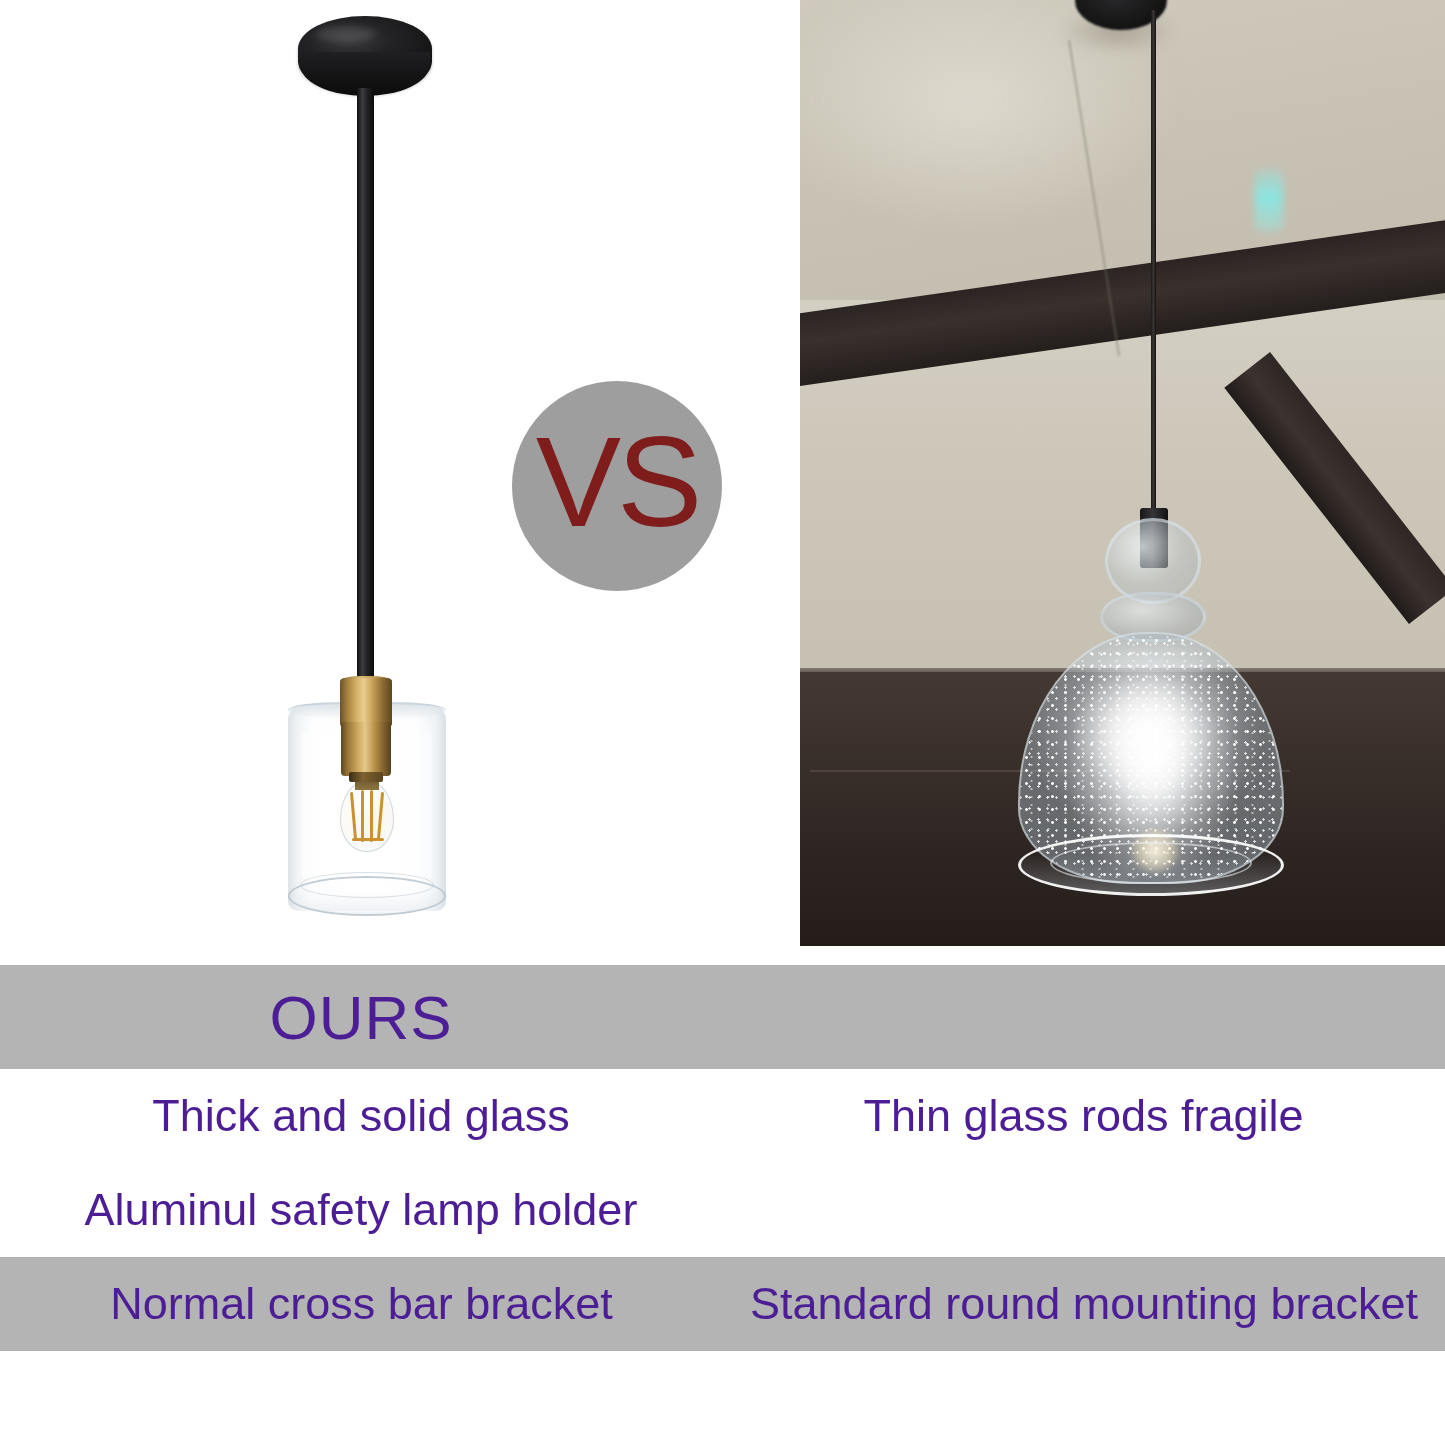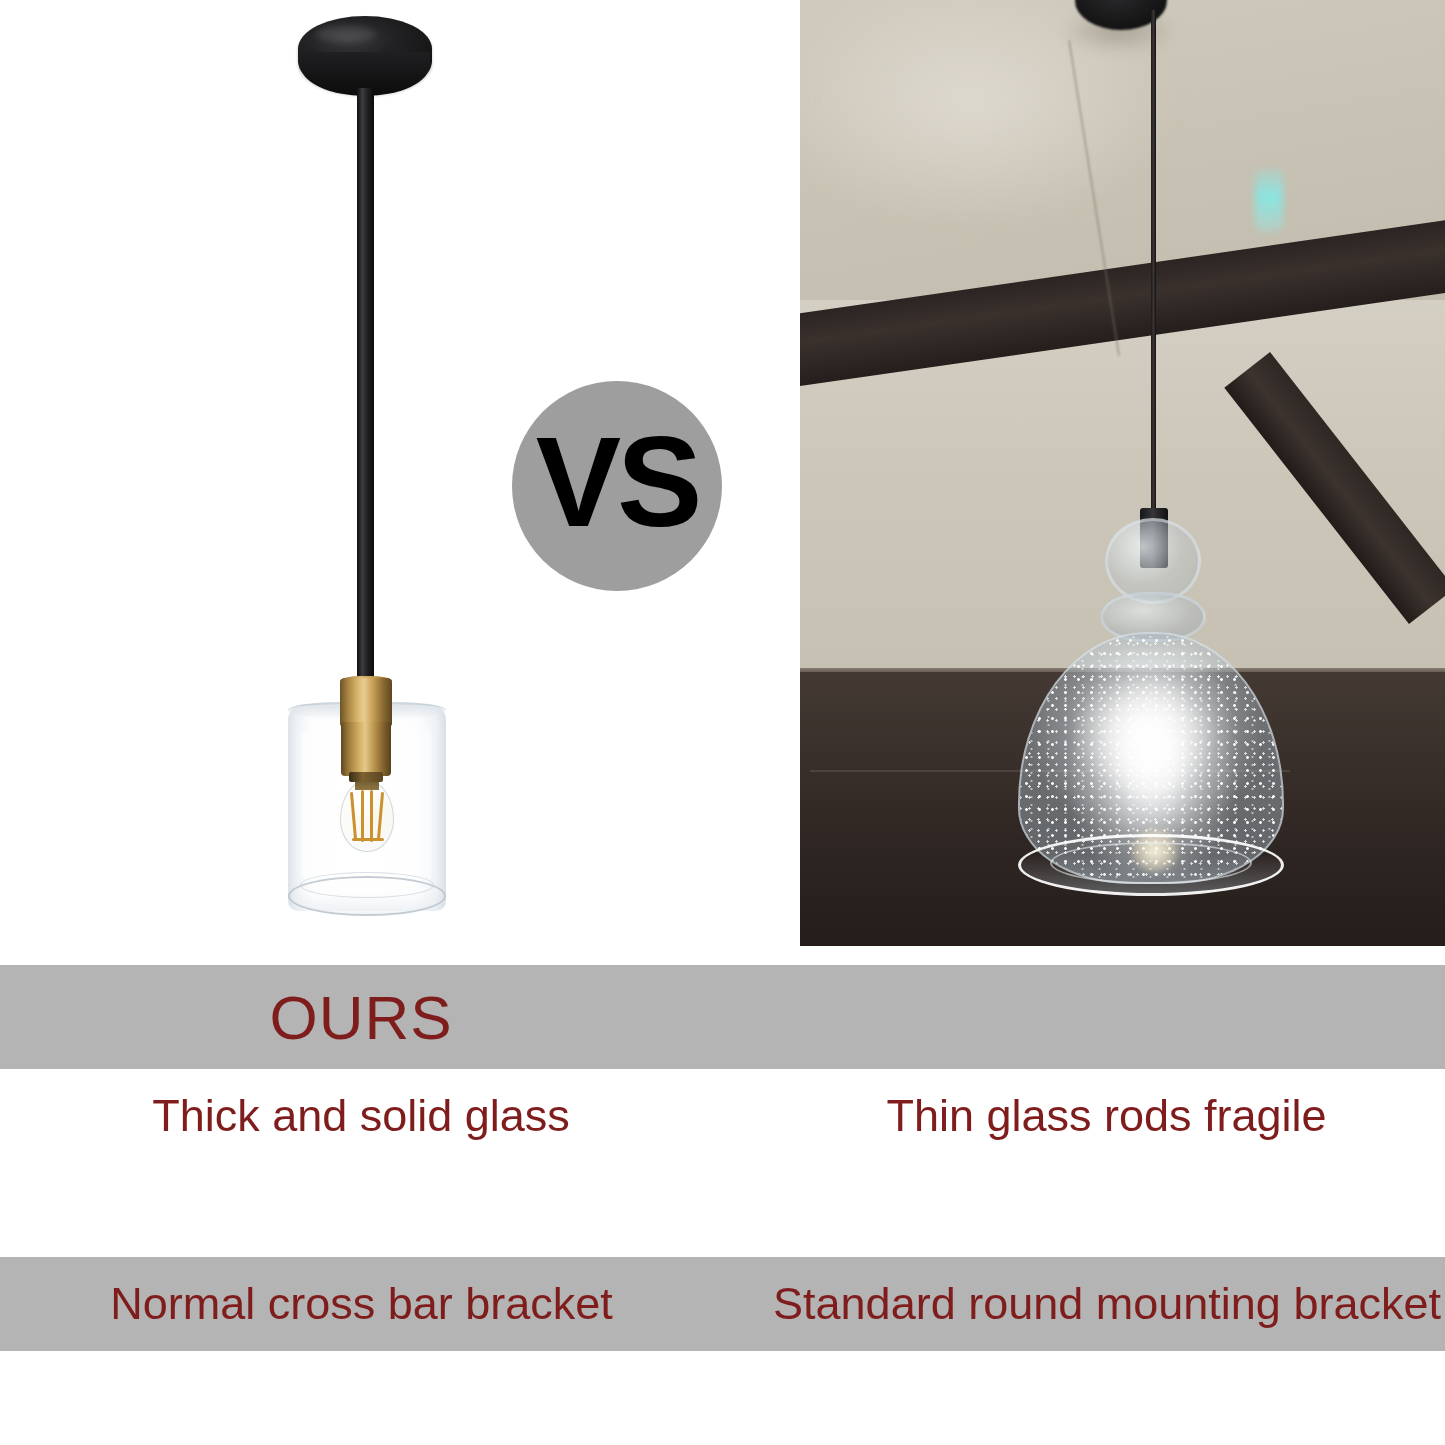--- a/index.html
+++ b/index.html
@@ -200,23 +200,23 @@
     position: absolute;
     left: 512px; top: 381px;
     width: 210px; height: 210px;
     border-radius: 50%;
     background: #9e9e9e;
     display: flex;
     align-items: center;
     justify-content: center;
   }
   .vs-badge span {
-    color: #000000;
+    color: #7f1d1d;
     font-family: "Liberation Sans", sans-serif;
-    font-weight: bold;
+    font-weight: normal;
     font-size: 128px;
     letter-spacing: -4px;
     line-height: 1;
     transform: translateY(-4px);
   }
 
   
   .others-photo {
     position: absolute;
     left: 800px; top: 0;
@@ -412,25 +412,25 @@
     height: 480px;
   }
   .row {
     display: flex;
     width: 1445px;
     align-items: center;
   }
   .row.gray  { background: #b4b4b4; }
   .row.white { background: #ffffff; }
   .row.header { height: 104px; }
-  .row.item   { height: 94px; gap: 23px; }
+  .row.item   { height: 94px; }
   .cell {
     flex: 0 0 722px;
     text-align: center;
-    color: #7f1d1d;
+    color: #4c1d95;
     font-family: "Liberation Sans", sans-serif;
     white-space: nowrap;
   }
   .cell.right-col { flex: 0 0 723px; }
   .row.header .cell {
     font-size: 62px;
     letter-spacing: 1px;
     font-weight: 400;
   }
   .row.item .cell {
@@ -511,19 +511,20 @@
     <div class="cell">OURS</div>
   </div>
 
   <div class="row white item">
     <div class="cell">Thick and solid glass</div>
     <div class="cell right-col">Thin glass rods fragile</div>
   </div>
 
 
   <div class="row white item">
+    <div class="cell">Aluminul safety lamp holder</div>
   </div>
 
   <div class="row gray item">
     <div class="cell right-col">Normal cross bar bracket</div>
     <div class="cell">Standard round mounting bracket</div>
   </div>
 </div>
 
 </body></html>

